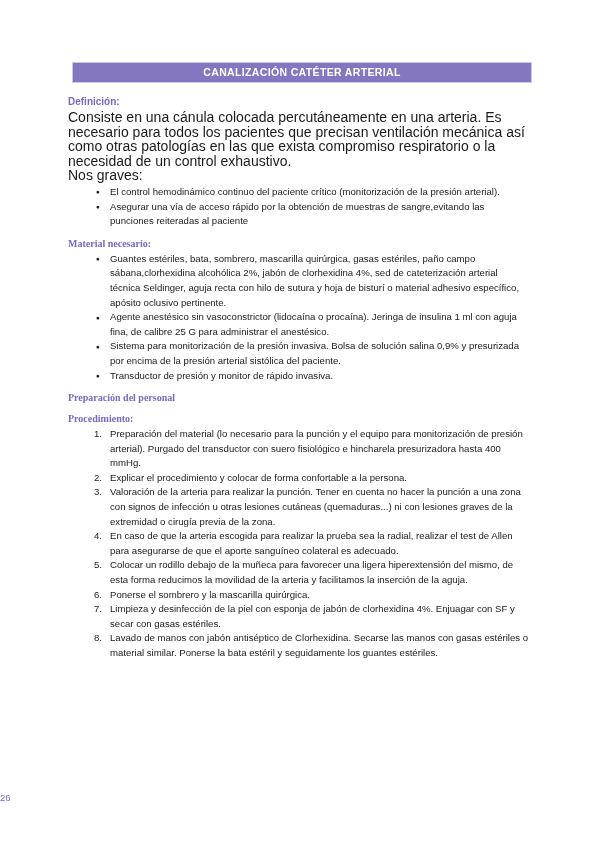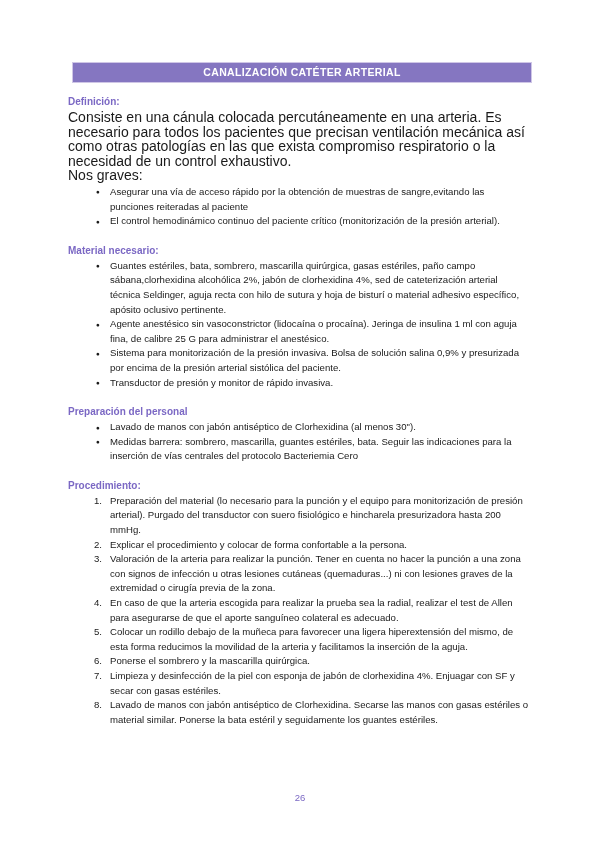--- a/index.html
+++ b/index.html
@@ -52,21 +52,22 @@
   
   .section-heading {
     color: #7b68c4;
     font-weight: bold;
     font-size: 10px;
     line-height: 13px;
     margin-top: 12px;
     margin-bottom: 2px;
   }
   .section-heading.spaced {
-    margin-top: 15px;
+    margin-top: 8px;
+    font-family: Liberation Serif, serif;
   }
 
   
   p.para {
     font-size: 14px;
     line-height: 14.6px;
     margin: 0;
     color: #1a1a1a;
     text-align: left;
   }
@@ -121,61 +122,57 @@
     line-height: 14.6px;
     color: #1a1a1a;
   }
 
   
   .page-number {
     position: absolute;
     left: 0;
     top: 792px;
     width: 600px;
-    text-align: center;
+    text-align: left;
     color: #7b68c4;
     font-size: 9.5px;
     line-height: 12px;
   }
 </style>
 </head>
 <body>
 
 <div class="page">
   <div class="content">
 
     <div class="title-bar">
       <span class="title-text">CANALIZACIÓN CATÉTER ARTERIAL</span>
     </div>
 
     <div class="section-heading">Definición:</div>
     <p class="para">Consiste en una cánula colocada percutáneamente en una arteria. Es necesario para todos los pacientes que precisan ventilación mecánica así como otras patologías en las que exista compromiso respiratorio o la necesidad de un control exhaustivo.</p>
     <p class="para">Nos graves:</p>
     <ul class="bullets">
+      <li>El control hemodinámico continuo del paciente crítico (monitorización de la presión arterial).</li>
       <li>Asegurar una vía de acceso rápido por la obtención de muestras de sangre,evitando las punciones reiteradas al paciente</li>
-      <li>El control hemodinámico continuo del paciente crítico (monitorización de la presión arterial).</li>
     </ul>
 
     <div class="section-heading spaced">Material necesario:</div>
     <ul class="bullets">
       <li>Guantes estériles, bata, sombrero, mascarilla quirúrgica, gasas estériles, paño campo sábana,clorhexidina alcohólica 2%, jabón de clorhexidina 4%, sed de cateterización arterial técnica Seldinger, aguja recta con hilo de sutura y hoja de bisturí o material adhesivo específico, apósito oclusivo pertinente.</li>
       <li>Agente anestésico sin vasoconstrictor (lidocaína o procaína). Jeringa de insulina 1 ml con aguja fina, de calibre 25 G para administrar el anestésico.</li>
       <li>Sistema para monitorización de la presión invasiva. Bolsa de solución salina 0,9% y presurizada por encima de la presión arterial sistólica del paciente.</li>
       <li>Transductor de presión y monitor de rápido invasiva.</li>
     </ul>
 
     <div class="section-heading spaced">Preparación del personal</div>
-    <ul class="bullets">
-      <li>Lavado de manos con jabón antiséptico de Clorhexidina (al menos 30").</li>
-      <li>Medidas barrera: sombrero, mascarilla, guantes estériles, bata. Seguir las indicaciones para la inserción de vías centrales del protocolo Bacteriemia Cero</li>
-    </ul>
 
     <div class="section-heading spaced">Procedimiento:</div>
     <ol class="steps">
-      <li>Preparación del material (lo necesario para la punción y el equipo para monitorización de presión arterial). Purgado del transductor con suero fisiológico e hincharela presurizadora hasta 200 mmHg.</li>
+      <li>Preparación del material (lo necesario para la punción y el equipo para monitorización de presión arterial). Purgado del transductor con suero fisiológico e hincharela presurizadora hasta 400 mmHg.</li>
       <li>Explicar el procedimiento y colocar de forma confortable a la persona.</li>
       <li>Valoración de la arteria para realizar la punción. Tener en cuenta no hacer la punción a una zona con signos de infección u otras lesiones cutáneas (quemaduras...) ni con lesiones graves de la extremidad o cirugía previa de la zona.</li>
       <li>En caso de que la arteria escogida para realizar la prueba sea la radial, realizar el test de Allen para asegurarse de que el aporte sanguíneo colateral es adecuado.</li>
       <li>Colocar un rodillo debajo de la muñeca para favorecer una ligera hiperextensión del mismo, de esta forma reducimos la movilidad de la arteria y facilitamos la inserción de la aguja.</li>
       <li>Ponerse el sombrero y la mascarilla quirúrgica.</li>
       <li>Limpieza y desinfección de la piel con esponja de jabón de clorhexidina 4%. Enjuagar con SF y secar con gasas estériles.</li>
       <li>Lavado de manos con jabón antiséptico de Clorhexidina. Secarse las manos con gasas estériles o material similar. Ponerse la bata estéril y seguidamente los guantes estériles.</li>
     </ol>
 
   </div>

